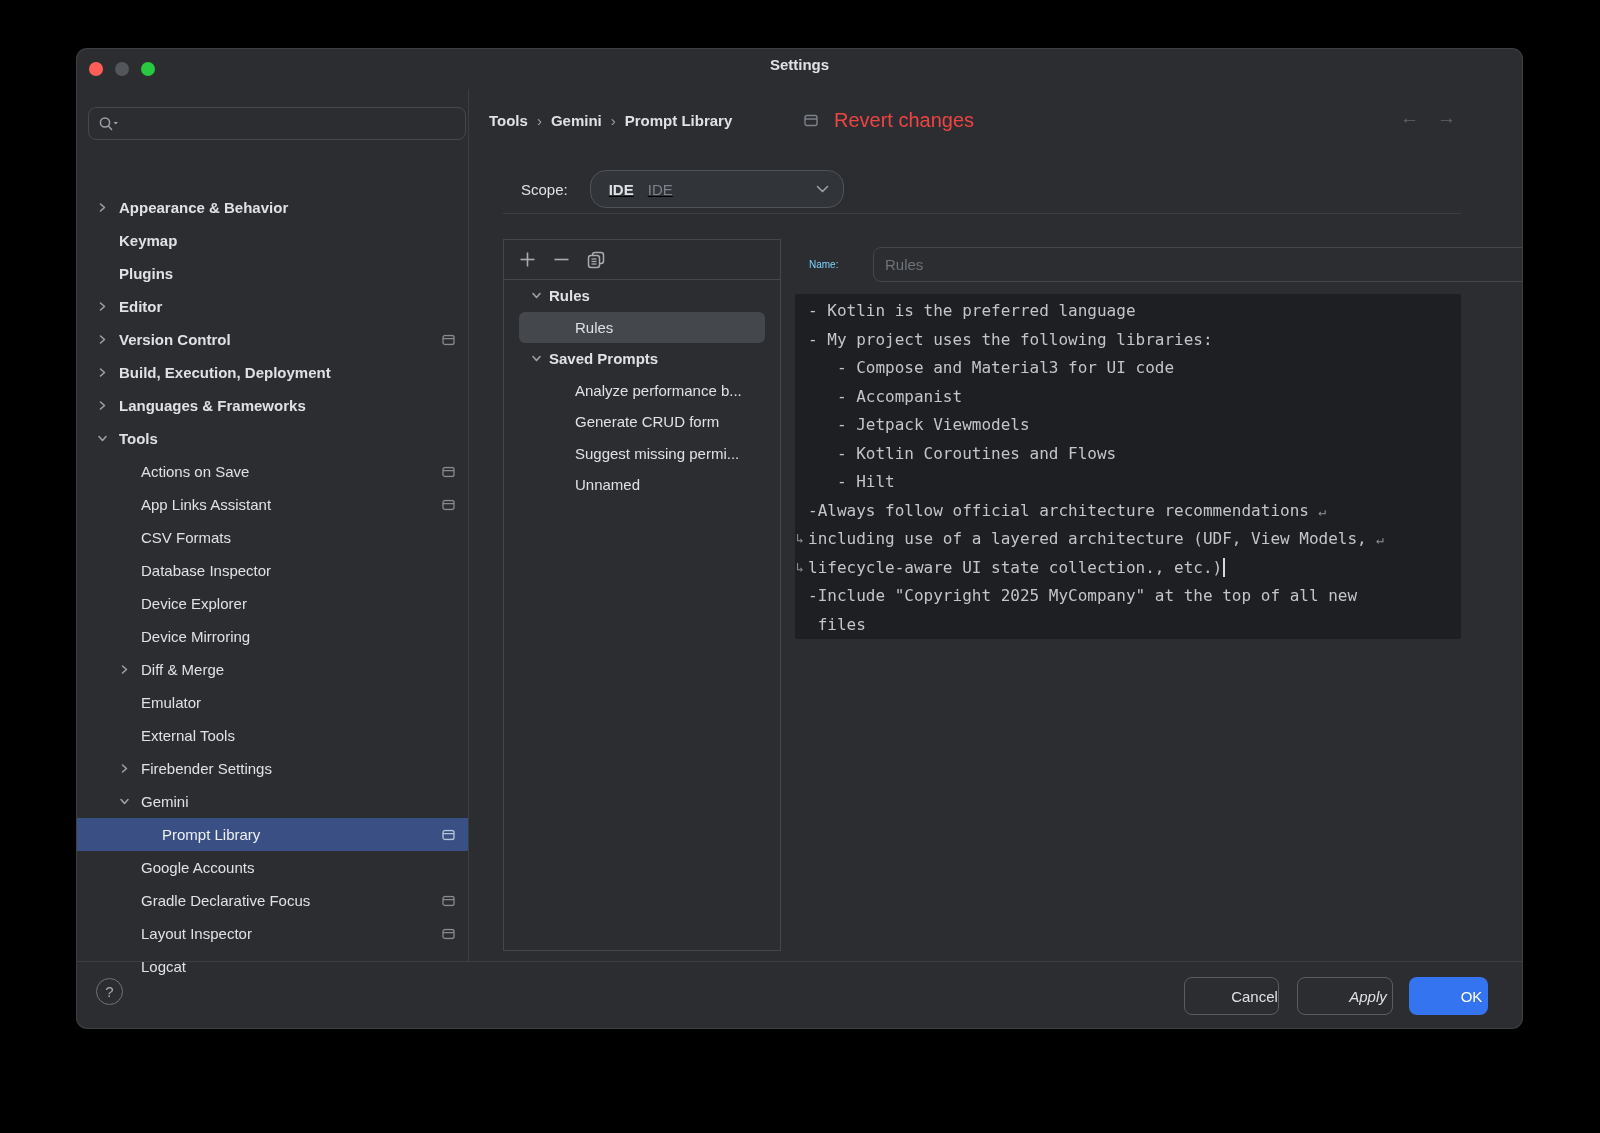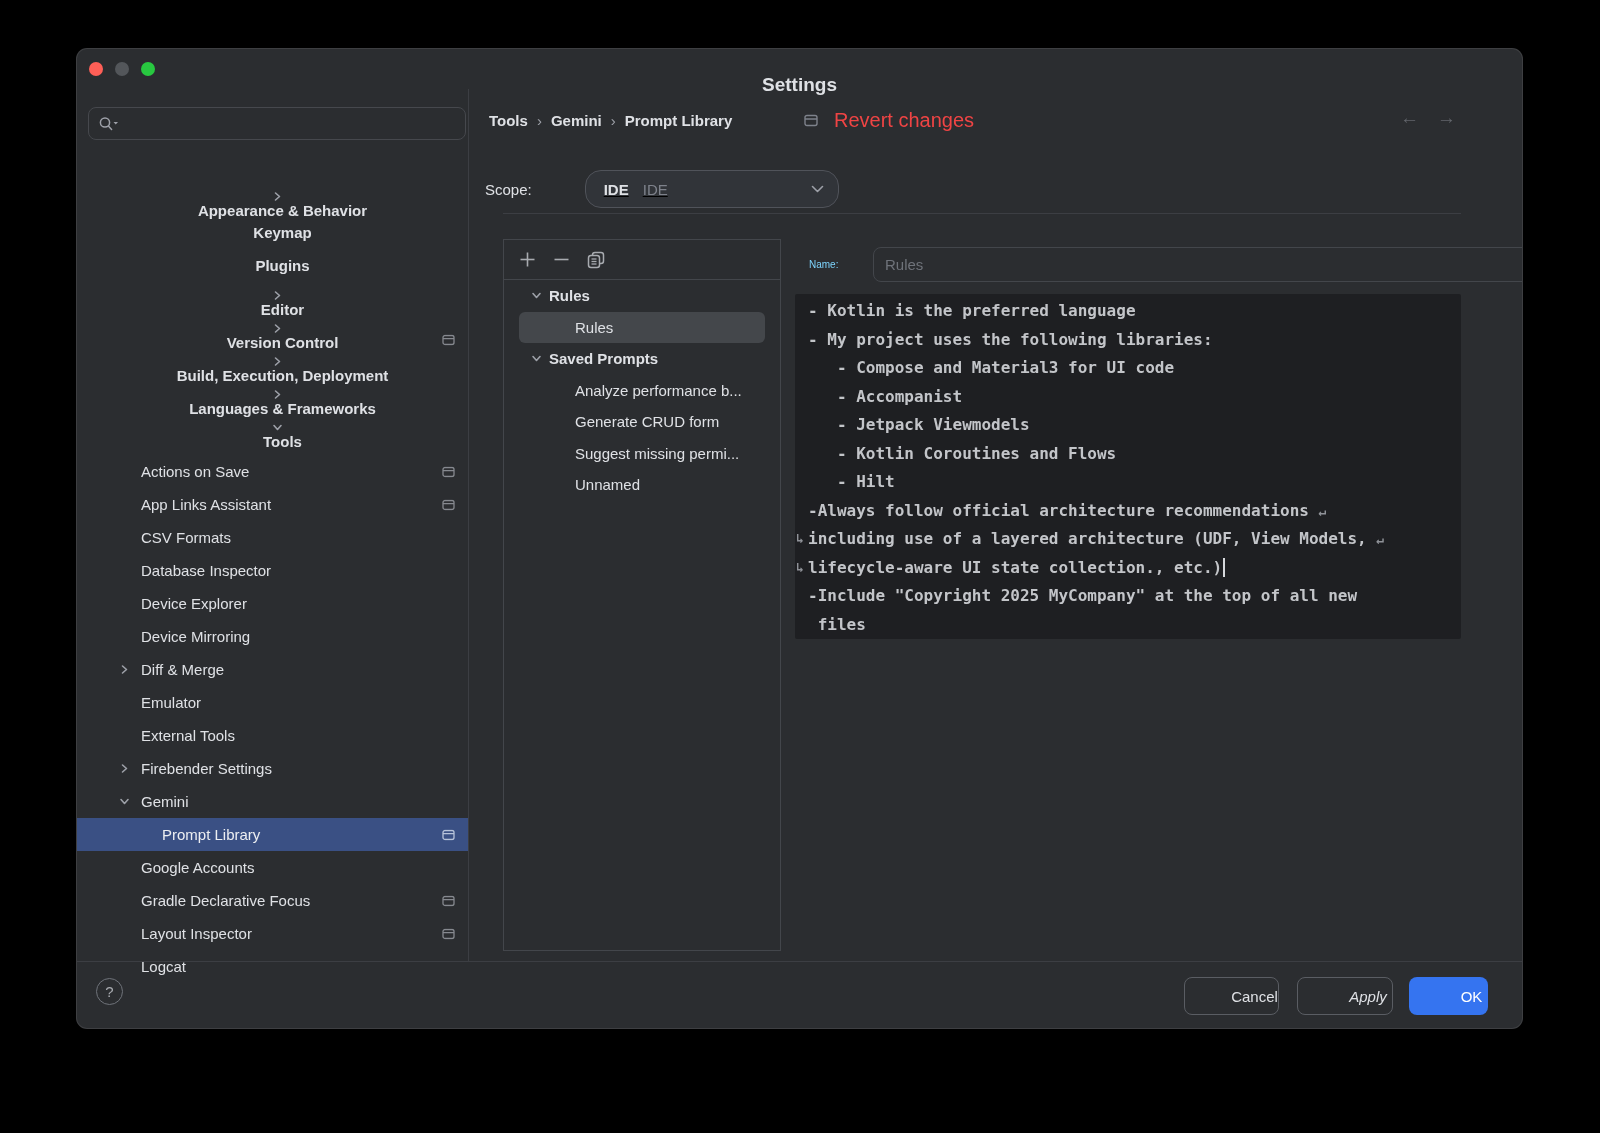--- a/index.html
+++ b/index.html
@@ -11,46 +11,46 @@
     position:absolute;left:76px;top:48px;width:1447px;height:981px;
     background:#2B2D30;border-radius:11px;border:1px solid rgba(255,255,255,0.09);
     box-shadow:0 24px 70px rgba(0,0,0,0.7);box-sizing:border-box;overflow:hidden;
   }
   
   .titlebar{position:absolute;left:0;top:0;right:0;height:40px;}
   .tl{position:absolute;top:13px;width:14px;height:14px;border-radius:50%;}
   .tl.close{left:12px;background:#FF5F57;}
   .tl.min{left:38px;background:#53565A;}
   .tl.zoom{left:64px;background:#28C840;}
-  .win-title{position:absolute;left:0;right:0;top:25px;text-align:center;
-    font-size:19px;font-weight:bold;color:#DFE1E5;}
+  .win-title{position:absolute;left:0;right:0;top:7px;text-align:center;
+    font-size:15px;font-weight:bold;color:#DFE1E5;}
   
   .sidebar{position:absolute;left:0;top:40px;width:391px;bottom:66px;}
   .v-divider{position:absolute;left:391px;top:40px;bottom:66px;width:1px;background:#3C3E43;}
   .search{position:absolute;left:11px;top:18px;width:378px;height:33px;box-sizing:border-box;
     border:1px solid #46484D;border-radius:8px;display:flex;align-items:center;padding-left:9px;}
   .search svg{flex:none;}
   .side-tree{position:absolute;left:0;top:102px;right:0;}
   .srow{height:33px;display:flex;align-items:center;box-sizing:border-box;
     font-size:15px;color:#DFE1E5;position:relative;}
-  .srow.lvl0{padding-left:20px;font-weight:bold;flex-direction:column;}
+  .srow.lvl0{padding-left:20px;font-weight:bold;}
   .srow.lvl1{padding-left:42px;}
   .srow.lvl2{padding-left:63px;}
   .srow.sel{background:#3A5084;color:#EDEFF2;}
   .chevbox{width:22px;flex:none;display:flex;align-items:center;}
   .srow .lbl{white-space:nowrap;}
   .srow .mod{position:absolute;right:13px;top:50%;transform:translateY(-50%);display:flex;}
   
   .crumbs{position:absolute;left:412px;top:60px;height:22px;display:flex;align-items:center;
     font-size:15px;font-weight:bold;color:#DFE1E5;}
   .crumbs .sep{color:#9DA0A8;font-weight:normal;margin:0 9px;font-size:15px;}
   .revert{position:absolute;left:727px;top:60px;height:22px;display:flex;align-items:center;}
   .revert .link{color:#ef4444;font-size:20px;margin-left:16px;}
   .nav-arrows{position:absolute;right:48px;top:58px;color:#62656B;font-size:19px;letter-spacing:18px;}
-  .scope-row{position:absolute;left:408px;top:121px;height:38px;display:flex;align-items:center;gap:31px;}
+  .scope-row{position:absolute;left:444px;top:121px;height:38px;display:flex;align-items:center;}
   .scope-label{font-size:15px;color:#DFE1E5;margin-right:22px;}
   .scope-select{width:254px;height:38px;box-sizing:border-box;border:1px solid #50535A;border-radius:16px;
     background:#313439;display:flex;align-items:center;padding:0 14px 0 18px;text-decoration:underline;}
   .scope-badge{font-size:15px;font-weight:bold;color:#DFE1E5;margin-right:14px;}
   .scope-value{font-size:15px;color:#7E828B;flex:1;}
   .h-divider{position:absolute;left:426px;top:164px;width:958px;height:1px;background:#3C3E43;}
   
   .lib-panel{position:absolute;left:426px;top:190px;width:278px;height:712px;box-sizing:border-box;
     border:1px solid #43464B;}
   .lib-toolbar{height:40px;border-bottom:1px solid #43464B;display:flex;align-items:center;padding-left:14px;box-sizing:border-box;}
@@ -62,21 +62,21 @@
   .trow.item.sel{background:#44474B;border-radius:6px;margin:0 15px;padding-left:56px;}
   .trow .chevbox{width:18px;}
   
   .name-row{position:absolute;left:732px;top:198px;height:35px;display:flex;align-items:center;}
   .name-label{font-size:10px;color:#7dd3fc;}
   .name-input{position:absolute;left:796px;top:198px;width:664px;height:35px;box-sizing:border-box;
     border:1px solid #43464B;border-radius:8px;display:flex;align-items:center;padding-left:11px;
     font-size:15px;color:#6F737A;background:transparent;}
   .editor{position:absolute;left:718px;top:245px;width:666px;height:345px;background:#1E1F22;
     border-radius:2px;font-family:"DejaVu Sans Mono",monospace;font-size:16px;color:#C3C5C9;
-    padding-top:3px;box-sizing:border-box;font-weight:bold;}
+    padding-top:3px;box-sizing:border-box;}
   .ed-line{height:28.5px;line-height:28.5px;white-space:pre;position:relative;padding-left:13px;}
   .wrapmark{color:#8F9298;font-size:13px;}
   .wrapmark.start{position:absolute;left:1px;top:0;}
   .caret{display:inline-block;width:2px;height:19px;background:#D6D8DC;vertical-align:-4px;margin-left:1px;}
   
   .footer{position:absolute;left:0;right:0;bottom:0;height:66px;border-top:1px solid #3C3E43;}
   .help{position:absolute;left:19px;top:16px;width:27px;height:27px;border:1.5px solid #6F737A;
     border-radius:50%;box-sizing:border-box;color:#A8ABB0;font-size:15px;display:flex;
     align-items:center;justify-content:center;}
   .btn{position:absolute;top:15px;height:38px;border-radius:8px;box-sizing:border-box;

